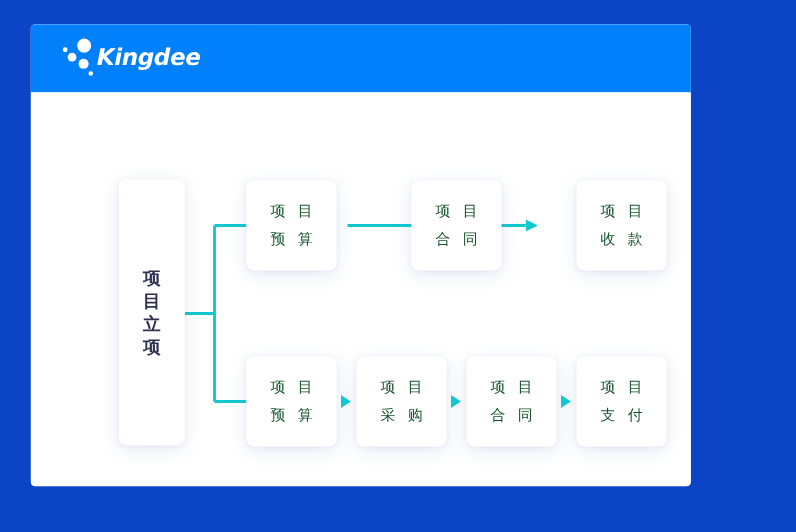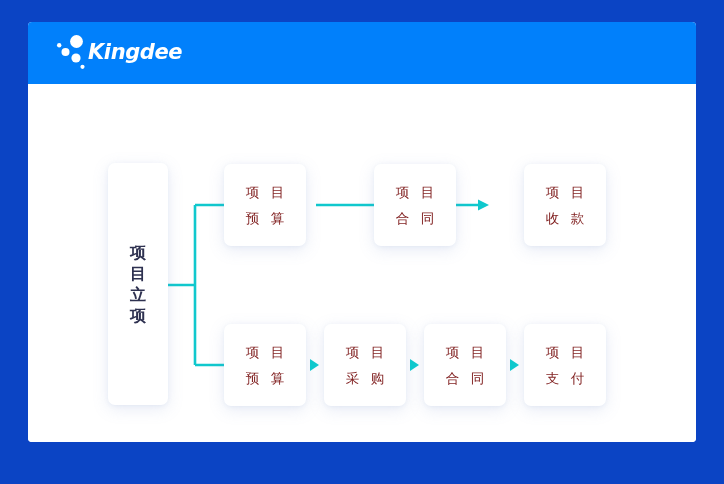--- a/index.html
+++ b/index.html
@@ -18,21 +18,21 @@
     position: relative;
     width: 724px;
     height: 484px;
   }
 
   
   .card {
     position: absolute;
     left: 28px;
     top: 22px;
-    width: 668px;
+    width: 600px;
     height: 420px;
     background: #ffffff;
     border-radius: 4px;
     overflow: hidden;
   }
 
   
   .card-header {
     position: absolute;
     left: 0;
@@ -85,21 +85,21 @@
     box-shadow: 0 4px 16px rgba(120, 145, 200, 0.17),
                 0 1px 4px rgba(120, 145, 200, 0.10);
     display: flex;
     flex-direction: column;
     align-items: center;
     justify-content: center;
     box-sizing: border-box;
   }
 
   .node-line {
-    color: #7f1d1d;
+    color: #14532d;
     font-size: 13.5px;
     letter-spacing: 3.5px;
     text-indent: 3.5px;
     line-height: 26px;
     white-space: nowrap;
     font-family: "DejaVu Sans", "Liberation Sans", sans-serif;
   }
 
   
   .node-root {

